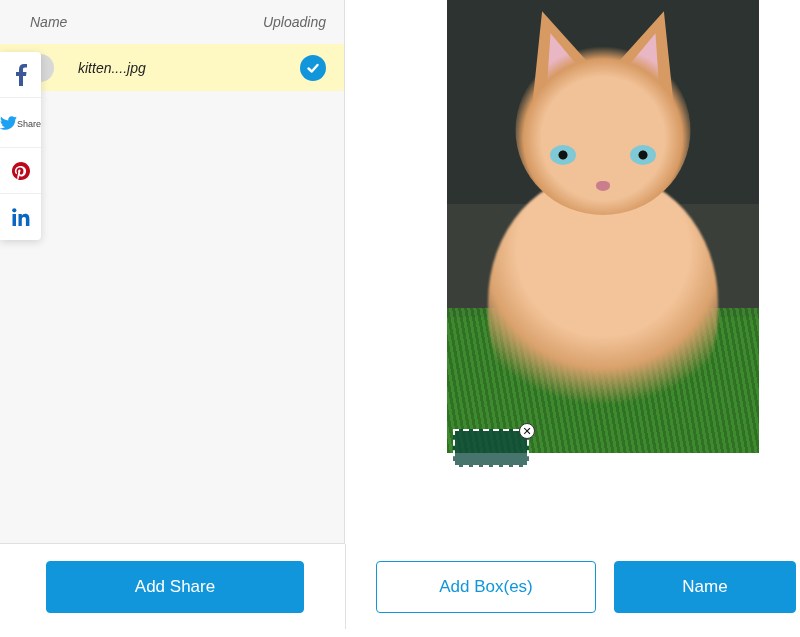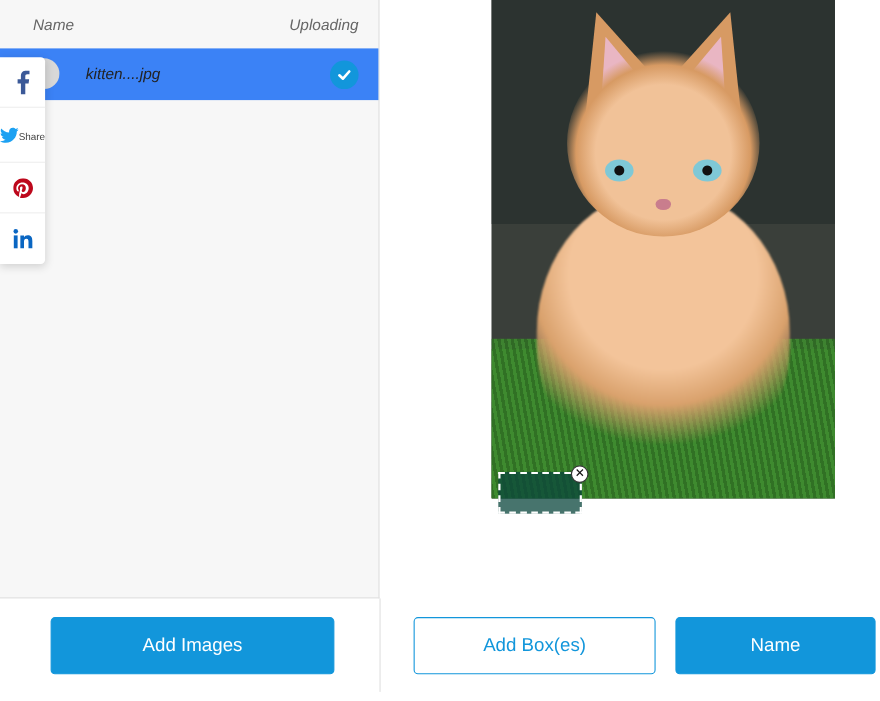--- a/index.html
+++ b/index.html
@@ -22,23 +22,23 @@
   }
   .list-header {
     display: flex;
     justify-content: space-between;
     padding: 14px 18px 14px 30px;
     font-size: 14px;
     color: #666;
   }
   .file-row {
     display: flex;
-    align-items: flex-end;
+    align-items: center;
     justify-content: space-between;
-    background: #3b82f6;
+    background: #fef9c3;
     padding: 10px 18px 10px 26px;
     height: 47px;
   }
   .file-row .left {
     display: flex;
     align-items: center;
     gap: 24px;
   }
   .thumb {
     width: 28px; height: 28px;
@@ -302,21 +302,21 @@
       <div class="selection-close">
         <span>✕</span>
       </div>
     </div>
   </div>
 </div>
 
 <div class="toolbar">
   <div class="toolbar-divider"></div>
   <div class="btn btn-primary btn-add-images">
-    <span>Add Images</span>
+    <span>Add Share</span>
   </div>
   <div class="btn btn-outline btn-add-boxes">
     <span>Add Box(es)</span>
   </div>
   <div class="btn btn-primary btn-erase">
     <span>Name</span>
   </div>
 </div>
 
 </body></html>

